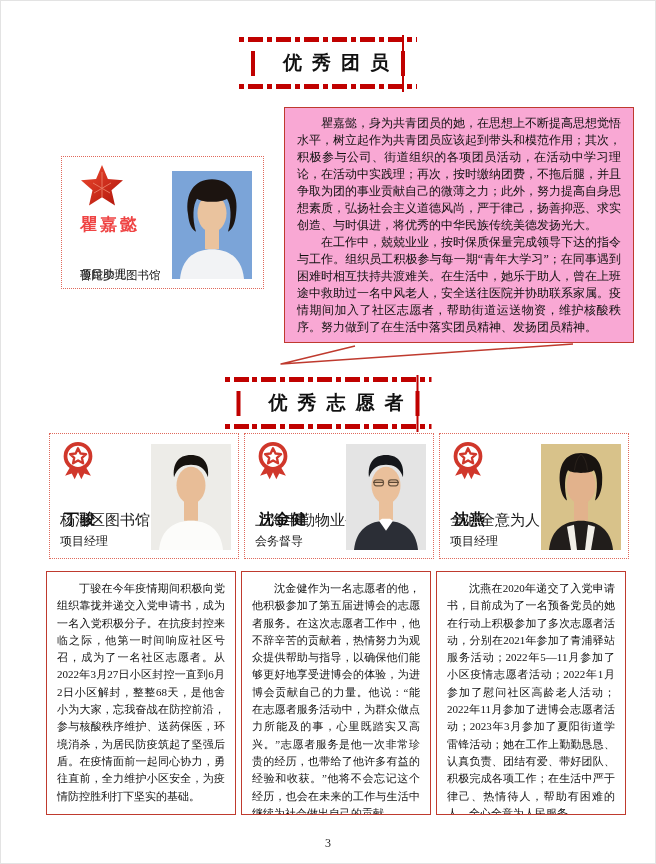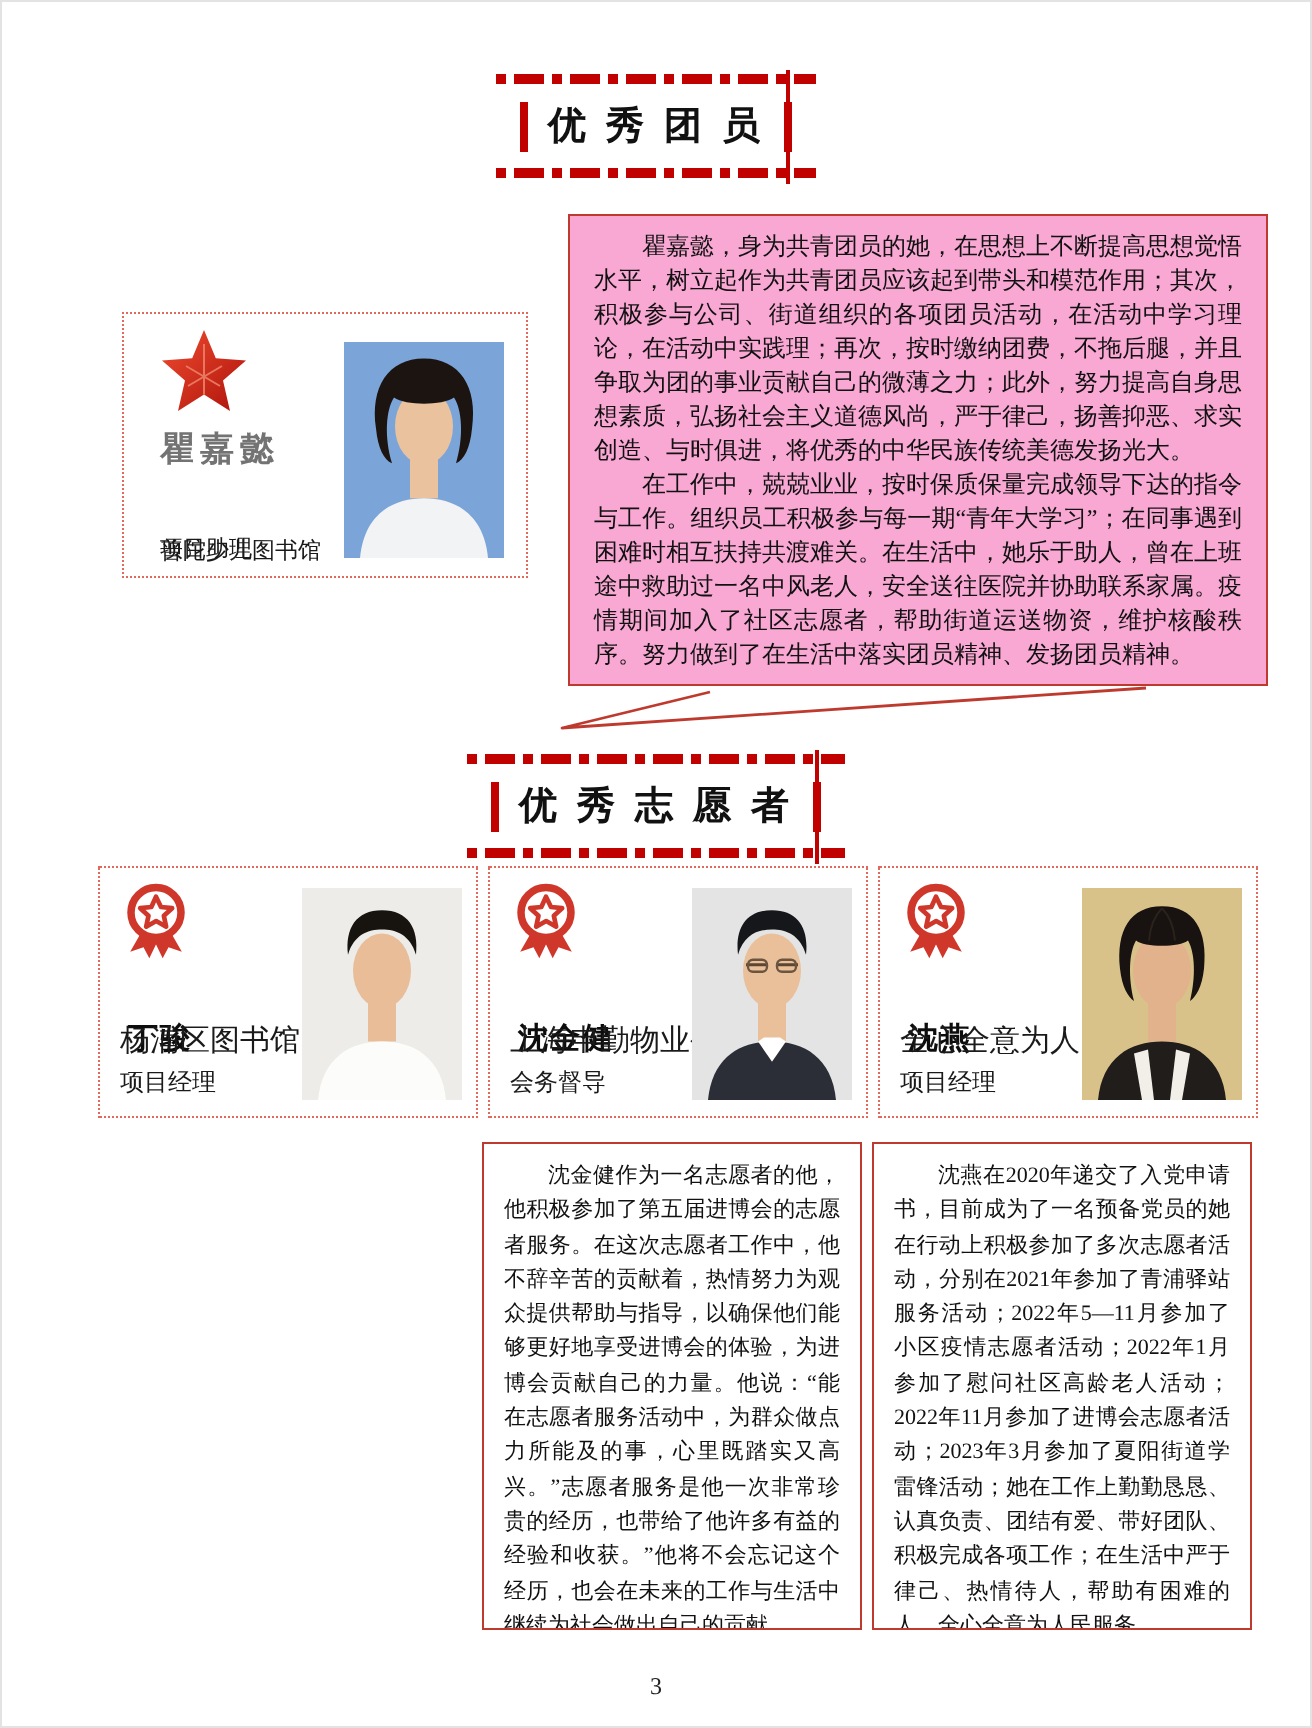--- a/index.html
+++ b/index.html
@@ -18,33 +18,33 @@
   .banner::before, .banner::after {
     content:""; position:absolute; left:0; right:0; height:5px;
     background:repeating-linear-gradient(90deg,#c00100 0 5px,transparent 5px 9px,#c00100 9px 24px,transparent 24px 28px);
   }
   .banner::before { top:0; }
   .banner::after { bottom:0; }
   .banner .bar { width:4px; height:25px; background:#c00100; flex:0 0 auto; }
   .banner .bar.right { box-shadow:0 -17px 0 -1px #c00100, 0 17px 0 -1px #c00100; }
   .banner-text {
     font-family:"Liberation Sans","DejaVu Sans",sans-serif; font-weight:bold;
-    font-size:19px; letter-spacing:10px; color:#111; padding-left:10px; padding-right:2px;
+    font-size:19px; letter-spacing:10px; color:#111; padding-left:28px; padding-right:2px;
   }
 
   
   .member-card {
     position:absolute; left:60px; top:155px; width:203px; height:133px;
     border:1px dotted #e0695c; background:#fff;
   }
   .member-card .badge { position:absolute; left:16px; top:5px; width:48px; height:48px; }
   .member-card .p-name {
     position:absolute; left:18px; top:56px;
     font-family:"Liberation Sans","DejaVu Sans",sans-serif; font-weight:bold;
-    font-size:17px; letter-spacing:3px; color:#737373;
+    font-size:17px; letter-spacing:3px; color:#ef4444;
   }
   .member-card .p-org   { position:absolute; left:18px; top:86px;  font-size:11.5px;margin-top:25px; }
   .member-card .p-title { position:absolute; left:18px; top:110px; font-size:11.5px; }
   .member-card .photo   { position:absolute; right:11px; top:14px; width:80px; height:108px; }
 
   .member-desc {
     position:absolute; left:283px; top:106px; width:350px; height:236px;
     border:1.5px solid #bf3a2e; background:#f9a8d4; padding:7px 12px; overflow:hidden;
   }
   .member-desc p {
@@ -205,20 +205,23 @@
         <path d="M8 105 C10 84 24 76 40 76 C56 76 70 84 72 105 Z" fill="var(--pshirt)"></path>
         <path d="M26 82 L30 105 L36 105 L33 80 Z" fill="#f2efe8"></path>
         <path d="M54 82 L50 105 L44 105 L47 80 Z" fill="#f2efe8"></path>
         <ellipse cx="40" cy="41" rx="14.5" ry="18.5" fill="var(--pskin)"></ellipse>
         <path d="M40 9 C24 9 17 21 19 40 C20 49 23 54 26 56 C23 44 23.5 32 27 26 C31 29.5 49 29.5 53 26 C56.5 32 57 44 54 56 C57 54 60 49 61 40 C63 21 56 9 40 9 Z" fill="var(--phair)"></path>
         <path d="M40 10 C36 14 34 20 33.5 26 M40 10 C44 14 46 20 46.5 26" stroke="#2a221c" stroke-width="1" fill="none"></path>
       </svg>
     </span>
   </div>
 
+  <div class="vol-desc c0">
+    <p>丁骏在今年疫情期间积极向党组织靠拢并递交入党申请书，成为一名入党积极分子。在抗疫封控来临之际，他第一时间响应社区号召，成为了一名社区志愿者。从2022年3月27日小区封控一直到6月2日小区解封，整整68天，是他舍小为大家，忘我奋战在防控前沿，参与核酸秩序维护、送药保医，环境消杀，为居民防疫筑起了坚强后盾。在疫情面前一起同心协力，勇往直前，全力维护小区安全，为疫情防控胜利打下坚实的基础。</p>
+  </div>
   <div class="vol-desc c1">
     <p>沈金健作为一名志愿者的他，他积极参加了第五届进博会的志愿者服务。在这次志愿者工作中，他不辞辛苦的贡献着，热情努力为观众提供帮助与指导，以确保他们能够更好地享受进博会的体验，为进博会贡献自己的力量。他说：“能在志愿者服务活动中，为群众做点力所能及的事，心里既踏实又高兴。”志愿者服务是他一次非常珍贵的经历，也带给了他许多有益的经验和收获。”他将不会忘记这个经历，也会在未来的工作与生活中继续为社会做出自己的贡献。</p>
   </div>
   <div class="vol-desc c2">
     <p>沈燕在2020年递交了入党申请书，目前成为了一名预备党员的她在行动上积极参加了多次志愿者活动，分别在2021年参加了青浦驿站服务活动；2022年5—11月参加了小区疫情志愿者活动；2022年1月参加了慰问社区高龄老人活动；2022年11月参加了进博会志愿者活动；2023年3月参加了夏阳街道学雷锋活动；她在工作上勤勤恳恳、认真负责、团结有爱、带好团队、积极完成各项工作；在生活中严于律己、热情待人，帮助有困难的人，全心全意为人民服务。</p>
   </div>
 
   <div class="page-num">3</div>
 
 </div>

